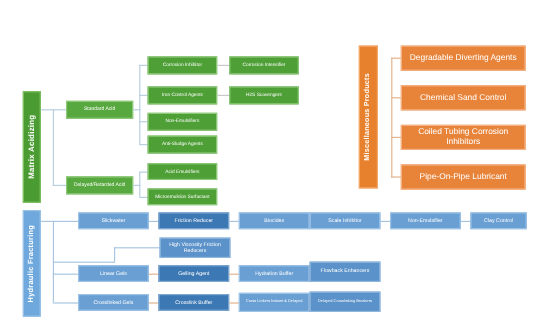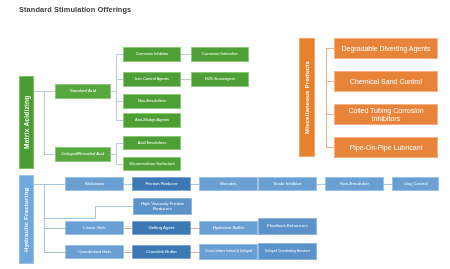--- a/index.html
+++ b/index.html
@@ -44,21 +44,20 @@
   .ln-o{position:absolute;background:#c9c9c9;}
   .ln-or{position:absolute;background:#e3b48e;}
   .ln-b{position:absolute;background:#a9c6e0;}
   .sub{font-size:3.3px;}
 </style>
 </head>
 <body>
 
 <div id="canvas">
 
-  <div class="title">Standard Stimulation Offerings</div>
 
   <div class="node g-spine vert" style="left:19px;top:76px;width:15px;height:93px;font-size:6.6px;">Matrix Acidizing</div>
 
   <div class="ln-g" style="left:44px;top:91px;width:1px;height:64px;"></div>
   <div class="ln-g" style="left:34px;top:91px;width:11px;height:1px;"></div>
   <div class="ln-g" style="left:44px;top:154px;width:11px;height:1px;"></div>
   <div class="ln-g" style="left:44px;top:91px;width:11px;height:1px;"></div>
 
   <div class="node g-box" style="left:55px;top:84px;width:56px;height:15px;font-size:4.2px;">Standard Acid</div>
 

